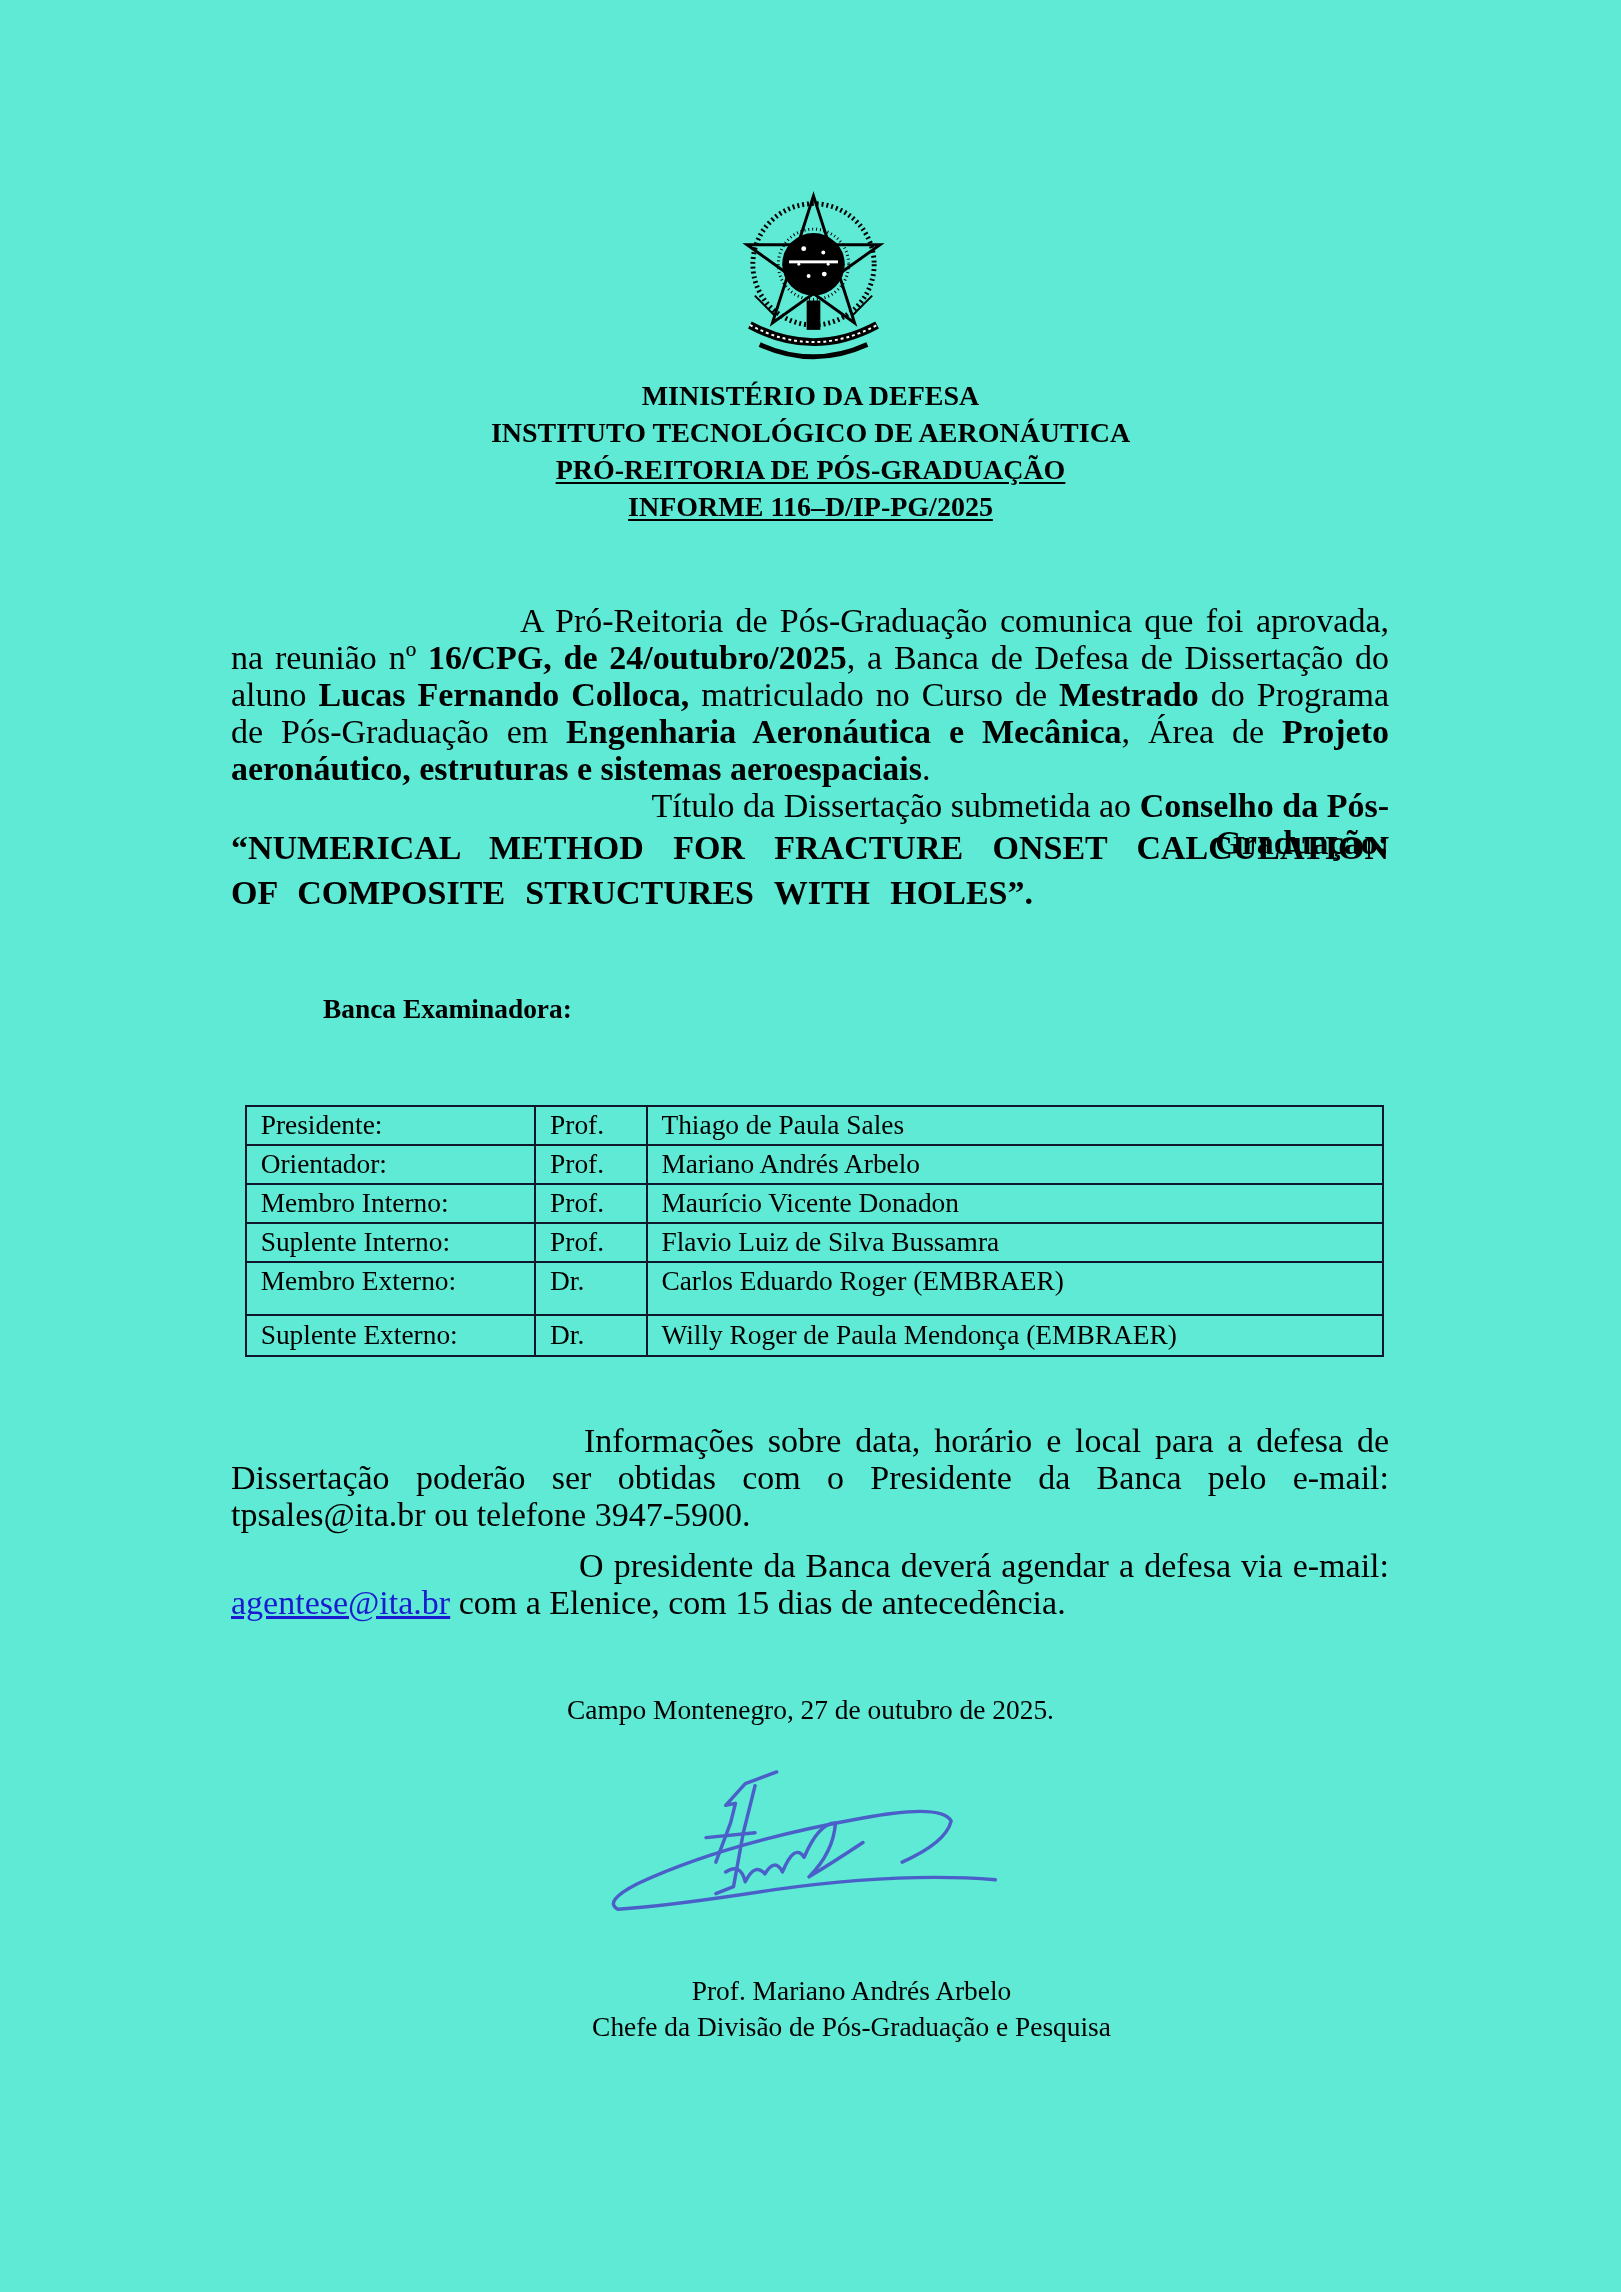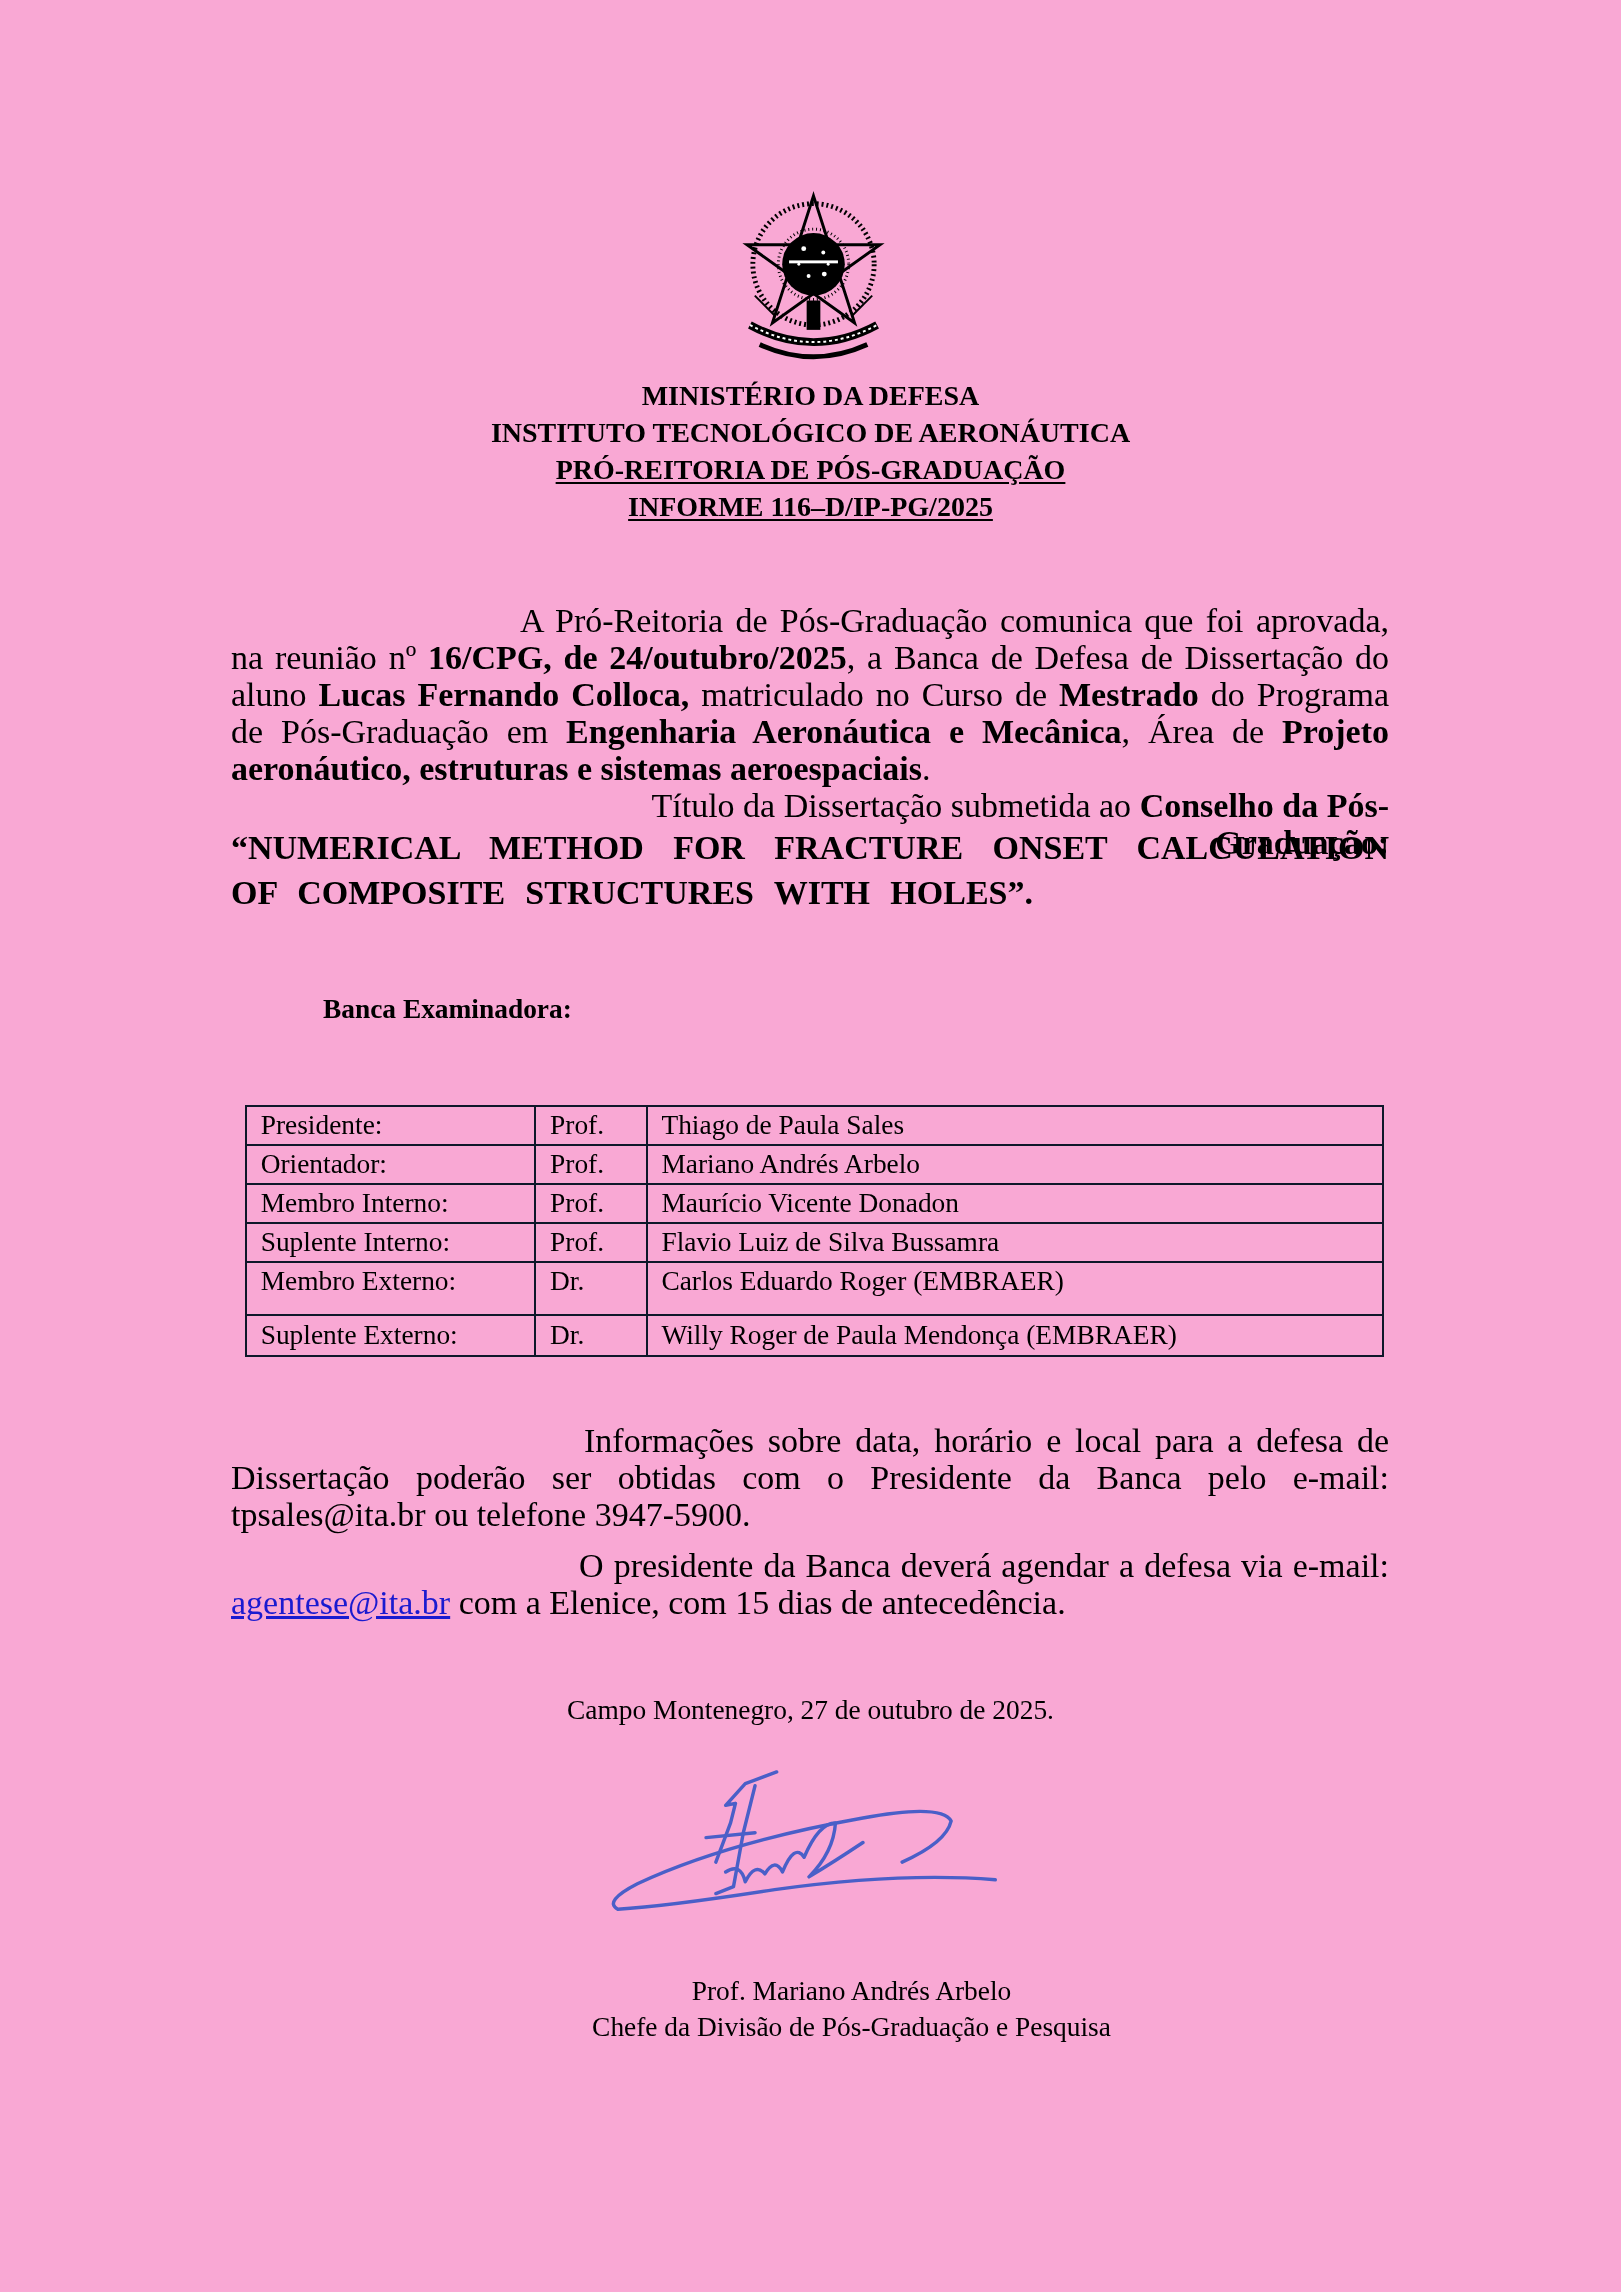--- a/index.html
+++ b/index.html
@@ -1,18 +1,18 @@
 <!DOCTYPE html>
 <html><head>
 <meta charset="utf-8">
 <style>
   html, body { margin: 0; padding: 0; background: #ffffff; }
   body { width: 1621px; height: 2293px; position: relative; overflow: hidden;
          font-family: "Liberation Serif", "DejaVu Serif", serif; color: #000; }
-  .page { position: absolute; left: 0; top: 0; width: 1621px; height: 2293px; background: #f9a8d4; }
+  .page { position: absolute; left: 0; top: 0; width: 1621px; height: 2293px; background: #5eead4; }
 
   
   .crest { position: absolute; left: 730px; top: 188px; width: 167px; height: 181px; }
 
   
   .header { position: absolute; left: 0; width: 1621px; top: 377px; text-align: center;
             font-weight: bold; font-size: 28px; line-height: 37px; }
   .header .line { display: block; }
   .header .u { text-decoration: underline; text-decoration-thickness: 2px; text-underline-offset: 2.9px; }
 

